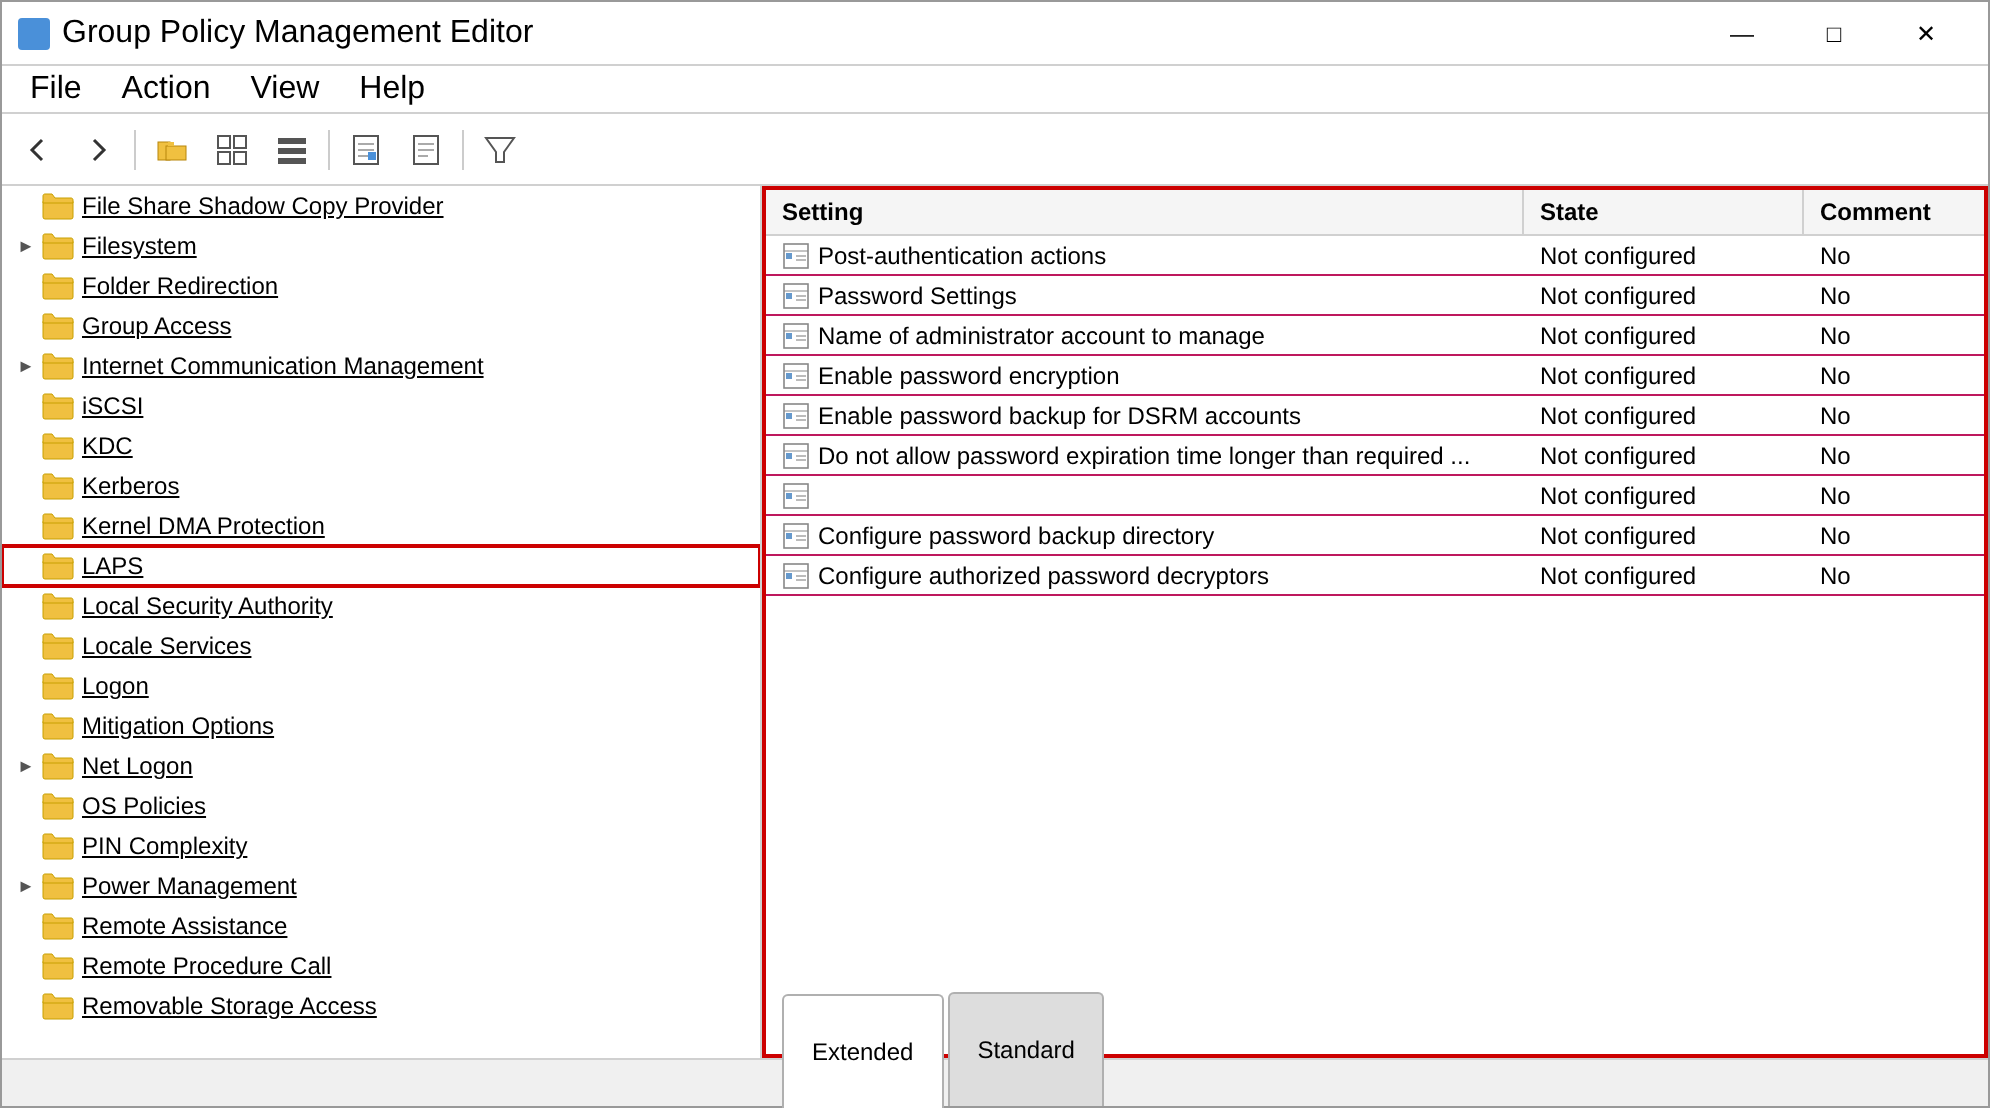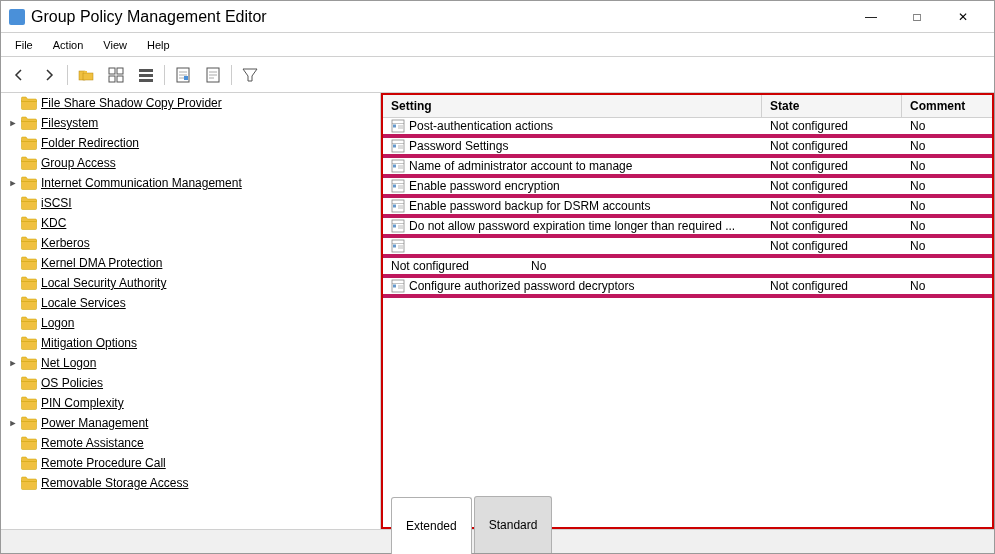--- a/index.html
+++ b/index.html
@@ -56,21 +56,21 @@
       background: #ffffff;
       height: 24px;
       display: flex;
       align-items: center;
       padding: 0 4px;
       border-bottom: 1px solid #d0d0d0;
     }
     .menu-item {
       padding: 2px 10px;
       cursor: pointer;
-      font-size: 11px;
+      font-size: 16px;
       color: #000;
     }
 
     
     .toolbar {
       background: #ffffff;
       height: 36px;
       display: flex;
       align-items: center;
       padding: 0 4px;
@@ -159,22 +159,22 @@
       font-weight: 600;
       color: #000;
       border-right: 1px solid #d0d0d0;
     }
     .th-setting { flex: 1; }
     .th-state { width: 140px; }
     .th-comment { width: 90px; border-right: none; }
 
     .table-row {
       display: flex;
-      align-items: flex-start;
-      border-bottom: 4px solid #be185d;
+      align-items: center;
+      border-bottom: 1px solid #be185d;
       height: 20px;
     }
     .td {
       padding: 1px 8px;
       font-size: 12px;
       color: #000;
       overflow: hidden;
       text-overflow: ellipsis;
       white-space: nowrap;
     }
@@ -450,20 +450,30 @@
           <div class="tree-item">
       <span class="tree-expand"></span>
       <span class="tree-folder-icon">
         <svg class="folder-svg" viewBox="0 0 16 14" fill="none" xmlns="http://www.w3.org/2000/svg">
           <rect x="0.5" y="4" width="15" height="9.5" rx="1" fill="#F0C040" stroke="#C8A000" stroke-width="0.5"></rect>
           <path d="M0.5 5.5H15.5V4C15.5 3.4 15.1 3 14.5 3H6.5L5 1H1.5C0.9 1 0.5 1.4 0.5 2V5.5Z" fill="#F0C040" stroke="#C8A000" stroke-width="0.5"></path>
         </svg>
       </span>
       <span class="tree-label">Kernel DMA Protection</span>
     </div>
+          <div class="laps-row">
+      <span class="tree-expand"></span>
+      <span class="tree-folder-icon">
+        <svg class="folder-svg" viewBox="0 0 16 14" fill="none" xmlns="http://www.w3.org/2000/svg">
+          <rect x="0.5" y="4" width="15" height="9.5" rx="1" fill="#F0C040" stroke="#C8A000" stroke-width="0.5"></rect>
+          <path d="M0.5 5.5H15.5V4C15.5 3.4 15.1 3 14.5 3H6.5L5 1H1.5C0.9 1 0.5 1.4 0.5 2V5.5Z" fill="#F0C040" stroke="#C8A000" stroke-width="0.5"></path>
+        </svg>
+      </span>
+      <span class="tree-label">LAPS</span>
+    </div>
           <div class="tree-item">
       <span class="tree-expand"></span>
       <span class="tree-folder-icon">
         <svg class="folder-svg" viewBox="0 0 16 14" fill="none" xmlns="http://www.w3.org/2000/svg">
           <rect x="0.5" y="4" width="15" height="9.5" rx="1" fill="#F0C040" stroke="#C8A000" stroke-width="0.5"></rect>
           <path d="M0.5 5.5H15.5V4C15.5 3.4 15.1 3 14.5 3H6.5L5 1H1.5C0.9 1 0.5 1.4 0.5 2V5.5Z" fill="#F0C040" stroke="#C8A000" stroke-width="0.5"></path>
         </svg>
       </span>
       <span class="tree-label">Local Security Authority</span>
     </div>
@@ -684,20 +694,32 @@
           <rect x="2" y="5.5" width="3" height="3" fill="#6699cc"></rect>
           <line x1="7" y1="7" x2="12" y2="7" stroke="#aaa" stroke-width="0.8"></line>
           <line x1="7" y1="9" x2="12" y2="9" stroke="#aaa" stroke-width="0.8"></line>
         </svg>
       </span>
     </div>
     <div class="td td-state">Not configured</div>
     <div class="td td-comment">No</div>
   </div>
             <div class="table-row">
+    <div class="td td-setting">
+      <span class="setting-icon">
+        <svg width="14" height="14" viewBox="0 0 14 14">
+          <rect x="1" y="1" width="12" height="12" fill="none" stroke="#888" stroke-width="0.8"></rect>
+          <line x1="1" y1="4.5" x2="13" y2="4.5" stroke="#888" stroke-width="0.5"></line>
+          <rect x="2" y="5.5" width="3" height="3" fill="#6699cc"></rect>
+          <line x1="7" y1="7" x2="12" y2="7" stroke="#aaa" stroke-width="0.8"></line>
+          <line x1="7" y1="9" x2="12" y2="9" stroke="#aaa" stroke-width="0.8"></line>
+        </svg>
+      </span>
+      <span>Configure password backup directory</span>
+    </div>
     <div class="td td-state">Not configured</div>
     <div class="td td-comment">No</div>
   </div>
             <div class="table-row">
     <div class="td td-setting">
       <span class="setting-icon">
         <svg width="14" height="14" viewBox="0 0 14 14">
           <rect x="1" y="1" width="12" height="12" fill="none" stroke="#888" stroke-width="0.8"></rect>
           <line x1="1" y1="4.5" x2="13" y2="4.5" stroke="#888" stroke-width="0.5"></line>
           <rect x="2" y="5.5" width="3" height="3" fill="#6699cc"></rect>

